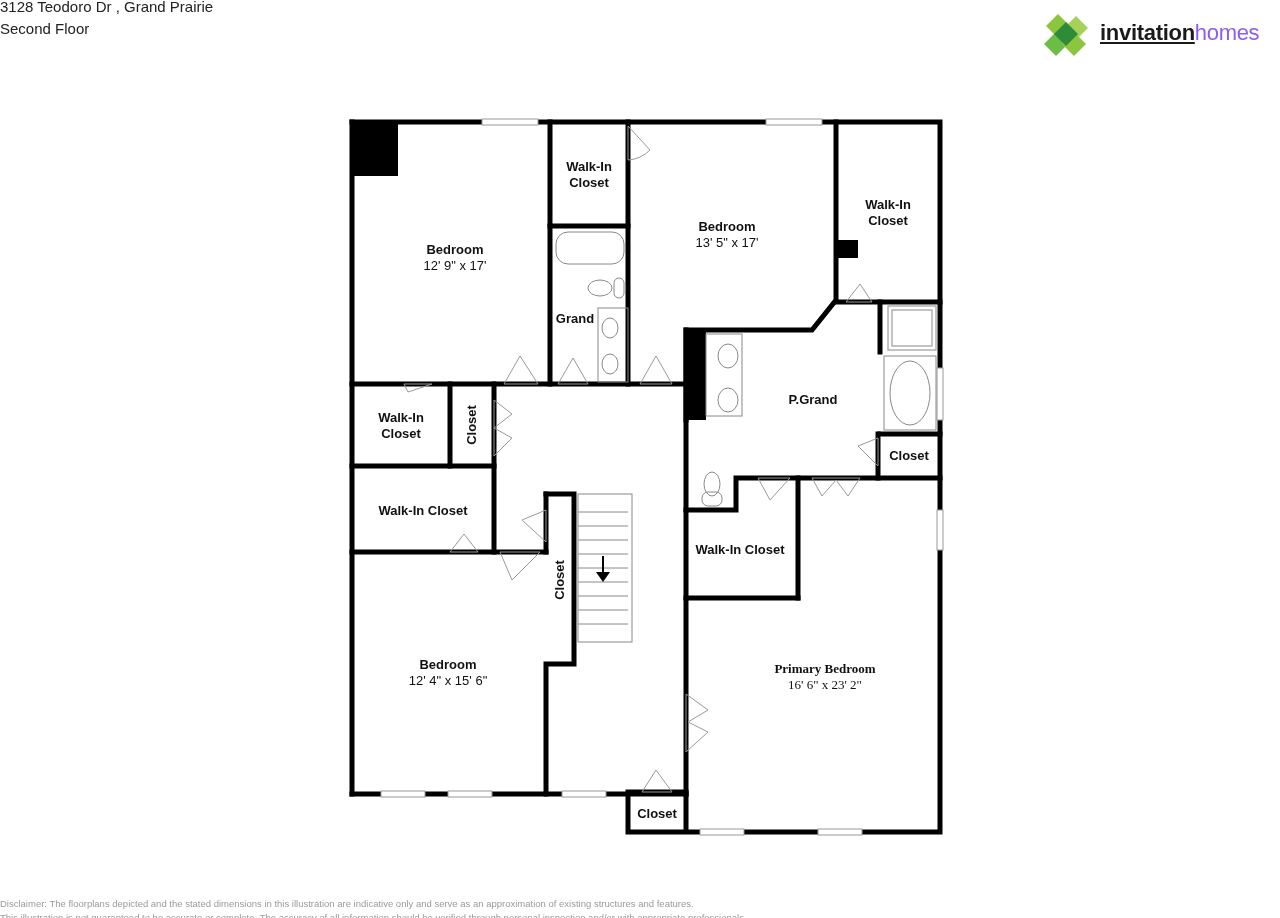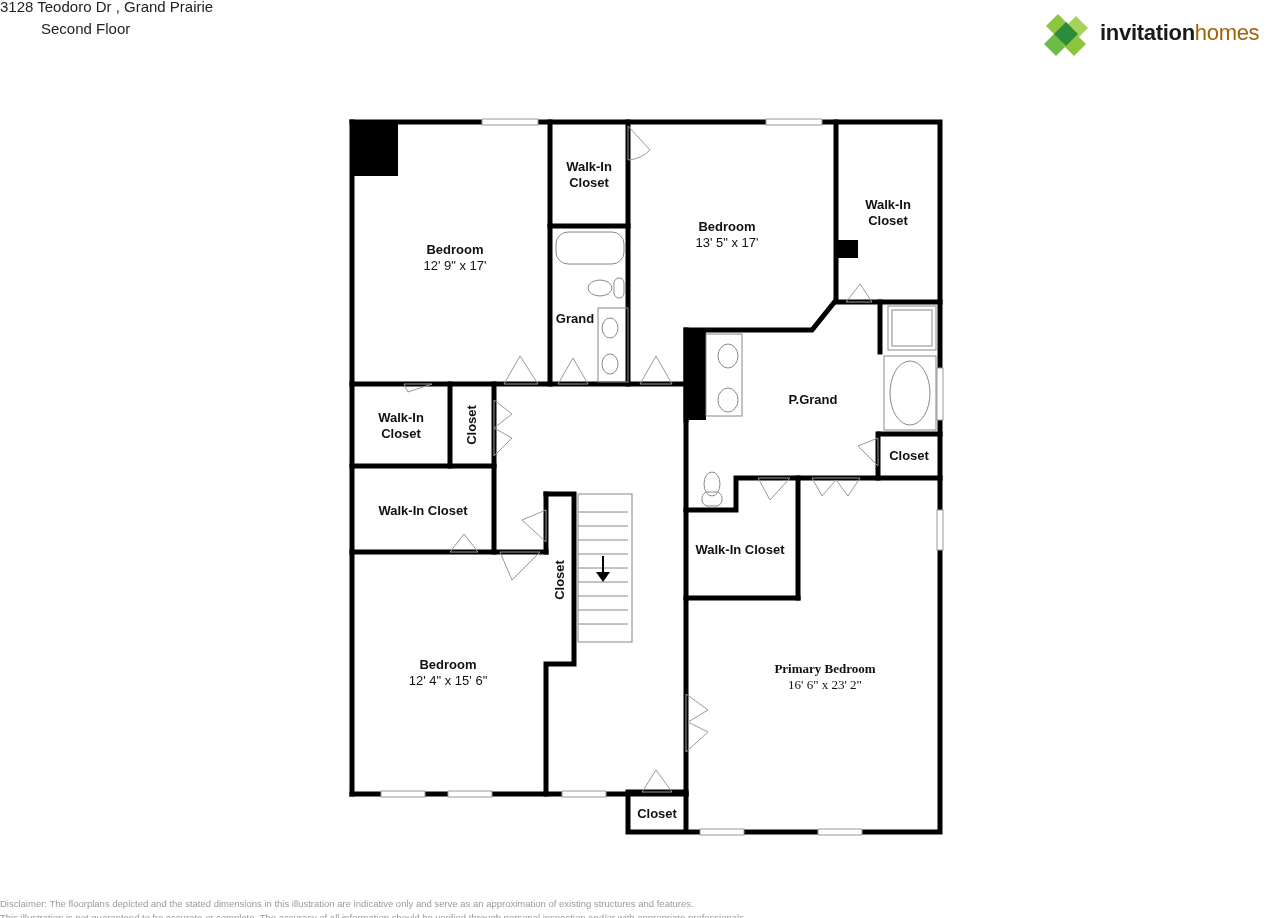--- a/index.html
+++ b/index.html
@@ -1,23 +1,23 @@
 <!DOCTYPE html>
 <html><head>
 <meta charset="utf-8">
 <style>
   html,body{margin:0;padding:0;background:#fff;}
   body{width:1280px;height:918px;position:relative;overflow:hidden;font-family:"Liberation Sans",sans-serif;color:#111;}
   .hdr{position:absolute;left:0;font-size:15px;color:#222;line-height:18px;}
   #addr{top:-2px;}
-  #floor{top:20px;margin-left:41px;}
+  #floor{top:20px;}
   .logo{position:absolute;left:1044px;top:12px;width:236px;height:46px;}
   .logo-text{position:absolute;left:56px;top:8px;font-size:22px;font-weight:bold;letter-spacing:-0.3px;white-space:nowrap;}
-  .logo-text .a{color:#1a1a1a;}
-  .logo-text .b{color:#a16207;font-weight:normal;}
+  .logo-text .a{color:#1a1a1a;text-decoration:underline;}
+  .logo-text .b{color:#8b5cf6;font-weight:normal;}
   .disc{position:absolute;left:0;font-size:9.5px;color:#9a9a9a;white-space:nowrap;text-align:center;}
   #disc1{top:898px;}
   #disc2{top:912px;}
   svg.plan{position:absolute;left:0;top:0;}
   .lbl{position:absolute;text-align:center;font-size:13px;line-height:16px;transform:translate(-50%,-50%);white-space:nowrap;}
   .lbl b{font-weight:bold;display:block;}
   .lbl span{display:block;font-weight:normal;}
   .rot{transform:translate(-50%,-50%) rotate(-90deg);}
 </style>
 </head>

